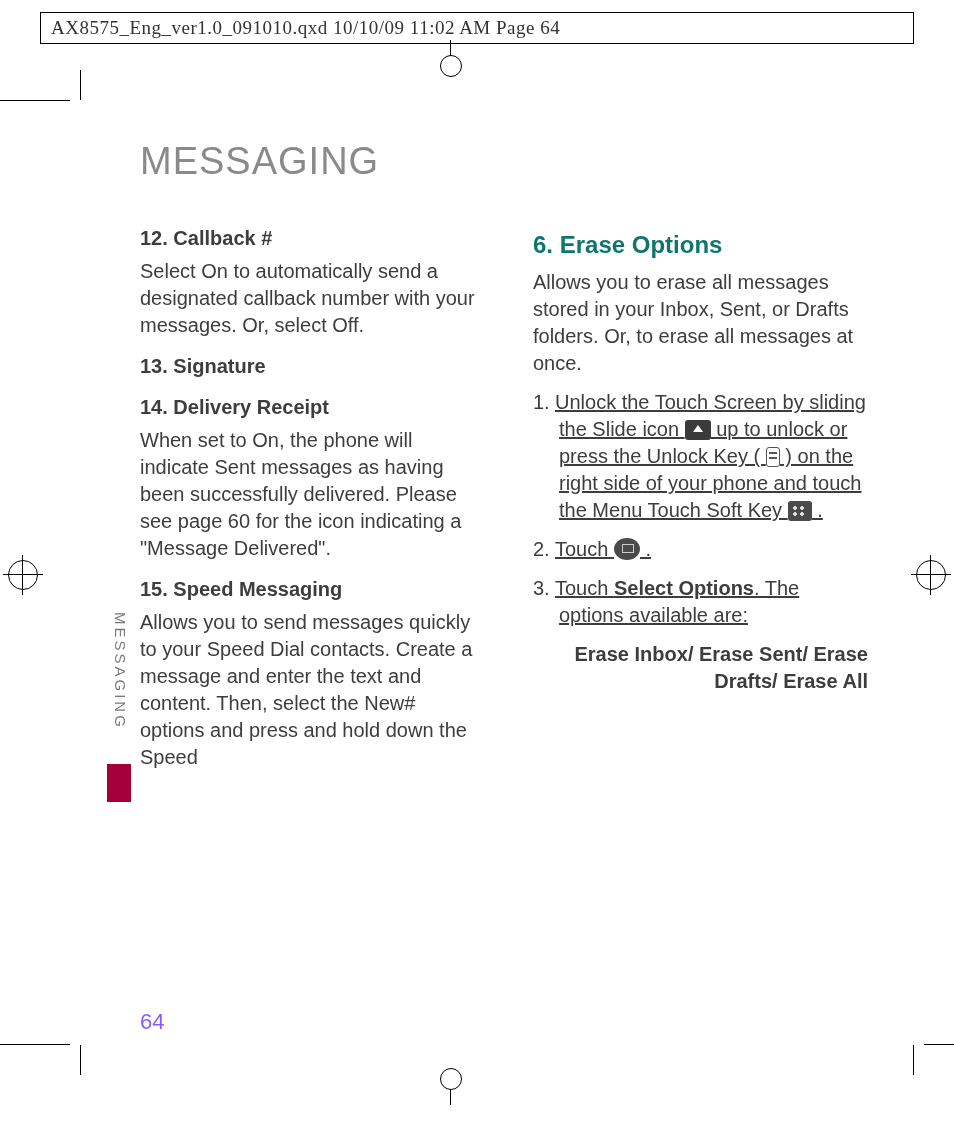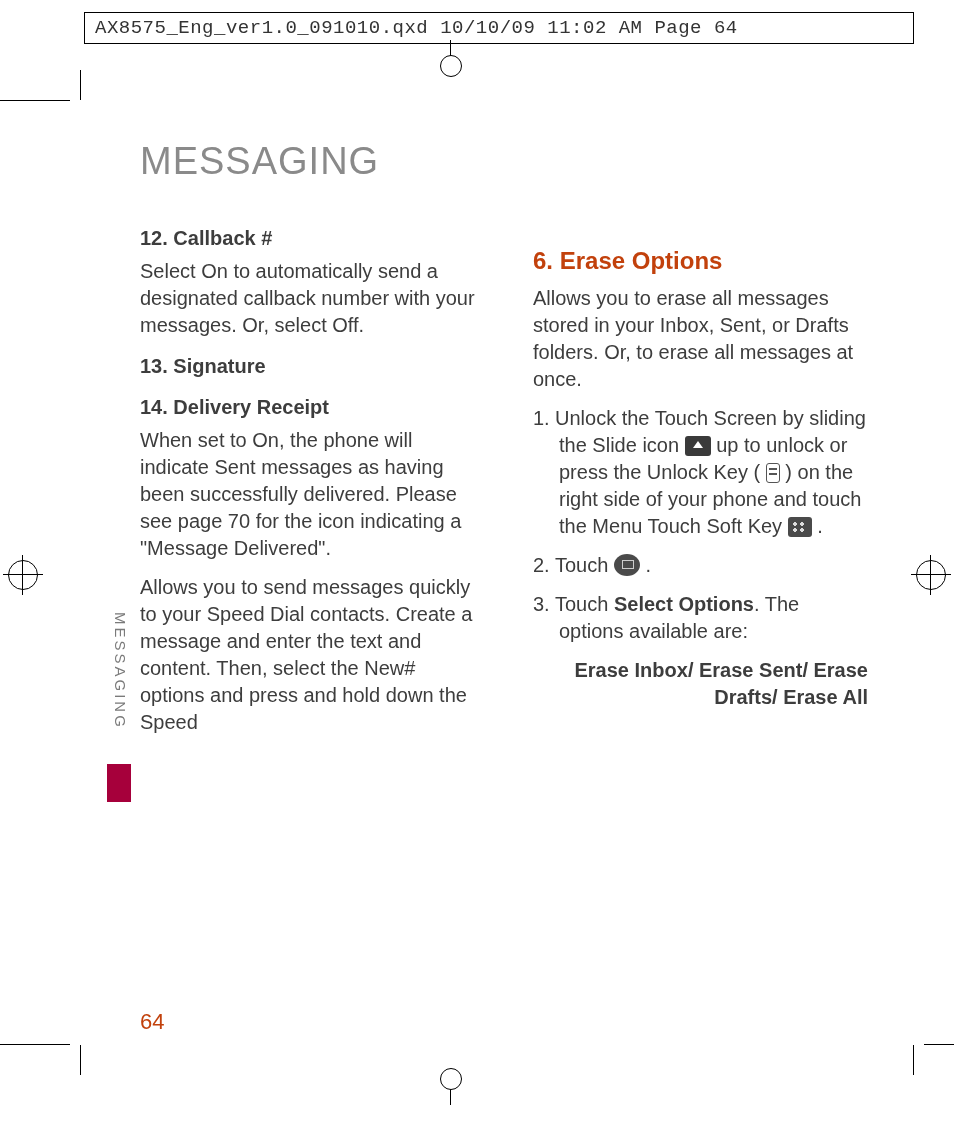--- a/index.html
+++ b/index.html
@@ -13,24 +13,23 @@
     overflow: hidden;
     position: relative;
   }
   .header-band {
     position: absolute;
     top: 12px;
     left: 40px;
     right: 40px;
     border: 1px solid #000;
     padding: 4px 10px;
-    font-family: Liberation Mono, monospace;
+    font-family: Liberation Serif, serif;
     font-size: 19px;
     letter-spacing: 0.5px;
-    margin-left: 44px;
   }
   .crop-top, .crop-bottom, .crop-left, .crop-right {
     position: absolute;
     background: #000;
   }
   .crop-top    { top: 40px;  left: 450px; width: 1px; height: 30px; }
   .crop-bottom { bottom: 40px; left: 450px; width: 1px; height: 30px; }
   .crop-top-c   { position:absolute; top:55px; left:440px; width:20px; height:20px; border:1px solid #000; border-radius:50%; background:#fff;}
   .crop-bot-c   { position:absolute; bottom:55px; left:440px; width:20px; height:20px; border:1px solid #000; border-radius:50%; background:#fff;}
   .crop-tl-h { position:absolute; top:100px; left:0; width:70px; height:1px; background:#000;}
@@ -78,28 +77,28 @@
     line-height: 1.35;
     color: #3d3d3d;
   }
   .col { flex: 1; padding-right: 6px; }
   .subhead {
     font-weight: 600;
     margin-top: 14px;
     margin-bottom: 6px;
   }
   .section-head {
-    color: #c2410c;
+    color: #0f766e;
     font-size: 24px;
     font-weight: 600;
-    margin-top: 34px;
+    margin-top: 18px;
     margin-bottom: 8px;
   }
   p { margin: 0 0 12px 0; }
-  .step { padding-left: 26px; text-indent: -26px; margin-bottom: 12px; }
+  .step { padding-left: 26px; text-indent: -26px; margin-bottom: 12px; text-decoration: underline; }
   .step .n { display:inline-block; width:22px; text-indent:0; }
   .indent { margin-left: 26px; text-indent:0;text-align:right; }
   .sidebar-label {
     position: absolute;
     left: 112px;
     top: 612px;
     writing-mode: vertical-rl;
     font-size: 15px;
     letter-spacing: 3px;
     color: #7a7a7a;
@@ -110,21 +109,21 @@
     top: 764px;
     width: 24px;
     height: 38px;
     background: #a6003b;
   }
   .page-number {
     position: absolute;
     left: 140px;
     bottom: 110px;
     font-size: 22px;
-    color: #c2410c;
+    color: #8b5cf6;
   }
   .icon {
     display: inline-block;
     vertical-align: -4px;
   }
   .icon.slide {
     width: 26px; height: 20px;
     background: #3a3a3a;
     border-radius: 3px;
     position: relative;
@@ -203,22 +202,23 @@
   <div class="page-title">MESSAGING</div>
 
   <div class="columns">
     <div class="col">
       <div class="subhead">12. Callback #</div>
       <p>Select On to automatically send a designated callback number with your messages. Or, select Off.</p>
 
       <div class="subhead">13. Signature</div>
 
       <div class="subhead">14. Delivery Receipt</div>
-      <p>When set to On, the phone will indicate Sent messages as having been successfully delivered. Please see page 70 for the icon indicating a "Message Delivered".</p>
-
+      <p>When set to On, the phone will indicate Sent messages as having been successfully delivered. Please see page 60 for the icon indicating a "Message Delivered".</p>
+
+      <div class="subhead">15. Speed Messaging</div>
       <p>Allows you to send messages quickly to your Speed Dial contacts. Create a message and enter the text and content. Then, select the New# options and press and hold down the Speed</p>
     </div>
 
     <div class="col">
 
       <div class="section-head">6. Erase Options</div>
       <p>Allows you to erase all messages stored in your Inbox, Sent, or Drafts folders. Or, to erase all messages at once.</p>
 
       <p class="step">
         <span class="n">1.</span><span>Unlock the Touch Screen by sliding the Slide icon </span><span class="icon slide"></span><span> up to unlock or press the Unlock Key ( </span><span class="icon key"></span><span> ) on the right side of your phone and touch the Menu Touch Soft Key </span><span class="icon menu"></span><span> .</span>

